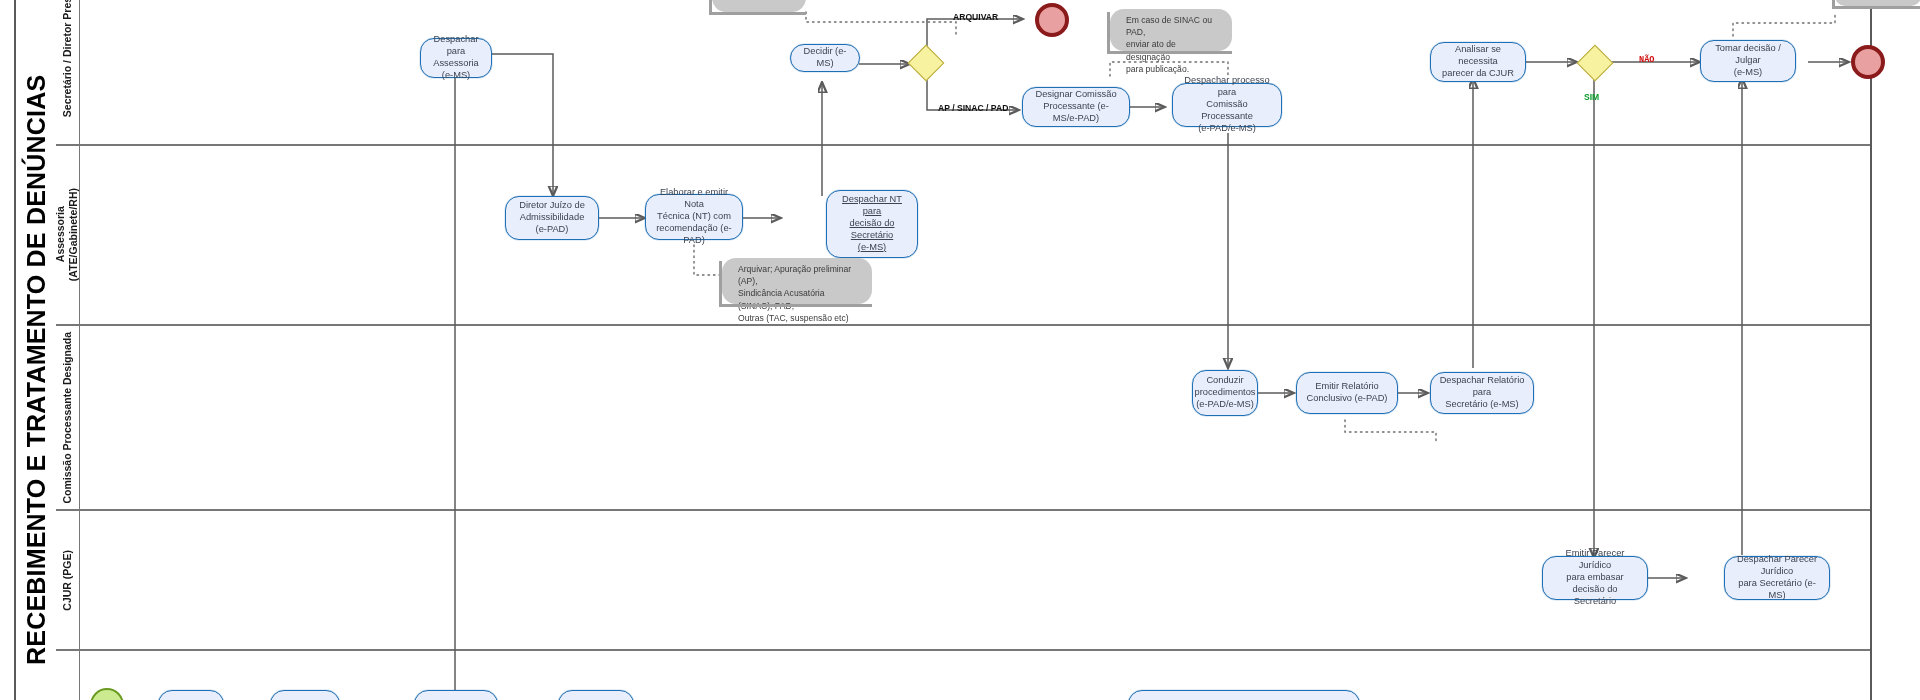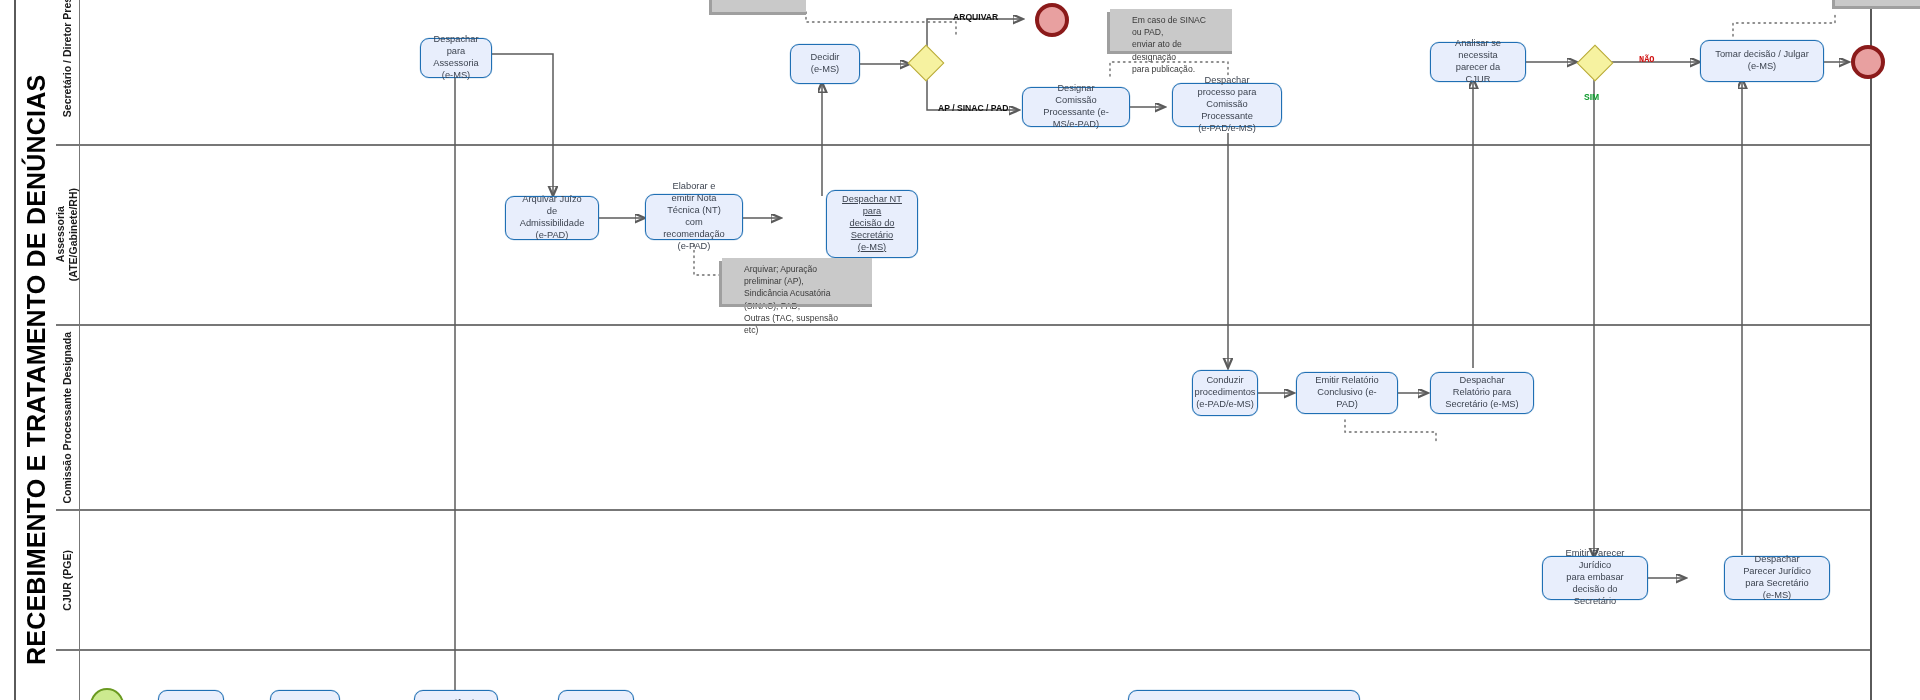--- a/index.html
+++ b/index.html
@@ -26,45 +26,46 @@
   }
   .lane-label span{
     writing-mode:vertical-rl;transform:rotate(180deg);
     font-size:10.5px;font-weight:bold;color:#1a1a1a;text-align:center;line-height:1.25;
     white-space:pre-line;
   }
 
   
   .task{
     position:absolute;box-sizing:border-box;
-    background:#e8eefc;border:1.6px solid #1f6fb4;border-radius:9px;
+    background:#e8eefc;border:1.6px solid #1f6fb4;border-radius:14px;
     display:flex;align-items:center;justify-content:center;text-align:center;
-    font-size:9.3px;line-height:1.28;color:#3d4450;padding:2px 14px;
+    font-size:9.3px;line-height:1.28;color:#3d4450;padding:2px 8px;
     box-shadow:0 0 0 .5px rgba(31,111,180,.25);
     white-space:pre-line;
   }
   .gateway{position:absolute;width:34px;height:34px;}
   .gateway i{
     display:block;width:24px;height:24px;margin:5px;
     background:#f6f2a0;border:1.4px solid #b8a93a;transform:rotate(45deg);
   }
   .endevent{
     position:absolute;width:34px;height:34px;border-radius:50%;
     background:#e8a0a0;border:4px solid #8b1a1a;box-sizing:border-box;
   }
   .startevent{
     position:absolute;width:34px;height:34px;border-radius:50%;
     background:#ccea8f;border:2px solid #6a9a20;box-sizing:border-box;
   }
 
   
   .note{
     position:absolute;background:#c9c9c9;color:#3a3a3a;
-    font-size:8.6px;line-height:1.42;padding:5px 22px;box-sizing:border-box;
+    font-size:8.6px;line-height:1.42;padding:5px 16px;box-sizing:border-box;
     white-space:pre-line;
+    border-radius:14px;
   }
   .note::before{
     content:"";position:absolute;left:-3px;top:3px;width:3px;height:100%;background:#9f9f9f;
   }
   .note::after{
     content:"";position:absolute;left:0px;top:100%;width:100%;height:3px;background:#9f9f9f;
   }
 
   
   .edge-label{
@@ -163,21 +164,21 @@
     <path class="assoc" d="M1110,76 L1110,62 L1228,62 L1228,78"></path>
     <path class="assoc" d="M694,245 L694,275 L735,275"></path>
     <path class="assoc" d="M1345,420 L1345,432 L1436,432 L1436,444"></path>
     <path class="assoc" d="M1733,36 L1733,23 L1835,23 L1835,12"></path>
   </svg>
 
   <div class="task" style="left:420px;top:38px;width:72px;height:40px;">Despachar para
 Assessoria
 (e-MS)</div>
 
-  <div class="task" style="left:790px;top:44px;width:70px;height:40px;">Decidir (e-MS)</div>
+  <div class="task" style="left:790px;top:44px;width:70px;height:28px;">Decidir (e-MS)</div>
 
   <div class="gateway" style="left:908px;top:45px;">
       <i></i>
     </div>
 
   <div class="endevent" style="left:1035px;top:3px;"></div>
 
   <div class="task" style="left:1022px;top:87px;width:108px;height:40px;">Designar Comissão
 Processante (e-MS/e-PAD)</div>
 
@@ -185,26 +186,26 @@
 Comissão Processante
 (e-PAD/e-MS)</div>
 
   <div class="task" style="left:1430px;top:42px;width:96px;height:40px;">Analisar se necessita
 parecer da CJUR</div>
 
   <div class="gateway" style="left:1577px;top:45px;">
       <i></i>
     </div>
 
-  <div class="task" style="left:1700px;top:40px;width:124px;height:42px;">Tomar decisão / Julgar
+  <div class="task" style="left:1700px;top:40px;width:96px;height:42px;">Tomar decisão / Julgar
 (e-MS)</div>
 
   <div class="endevent" style="left:1851px;top:45px;"></div>
 
-  <div class="task" style="left:505px;top:196px;width:94px;height:44px;">Arquivar Juízo de
+  <div class="task" style="left:505px;top:196px;width:94px;height:44px;">Diretor Juízo de
 Admissibilidade (e-PAD)</div>
 
   <div class="task" style="left:645px;top:194px;width:98px;height:46px;">Elaborar e emitir Nota
 Técnica (NT) com
 recomendação (e-PAD)</div>
 
   <div class="task" style="left:826px;top:190px;width:92px;height:68px;text-decoration:underline;">Despachar NT para
 decisão do Secretário
 (e-MS)</div>
 

